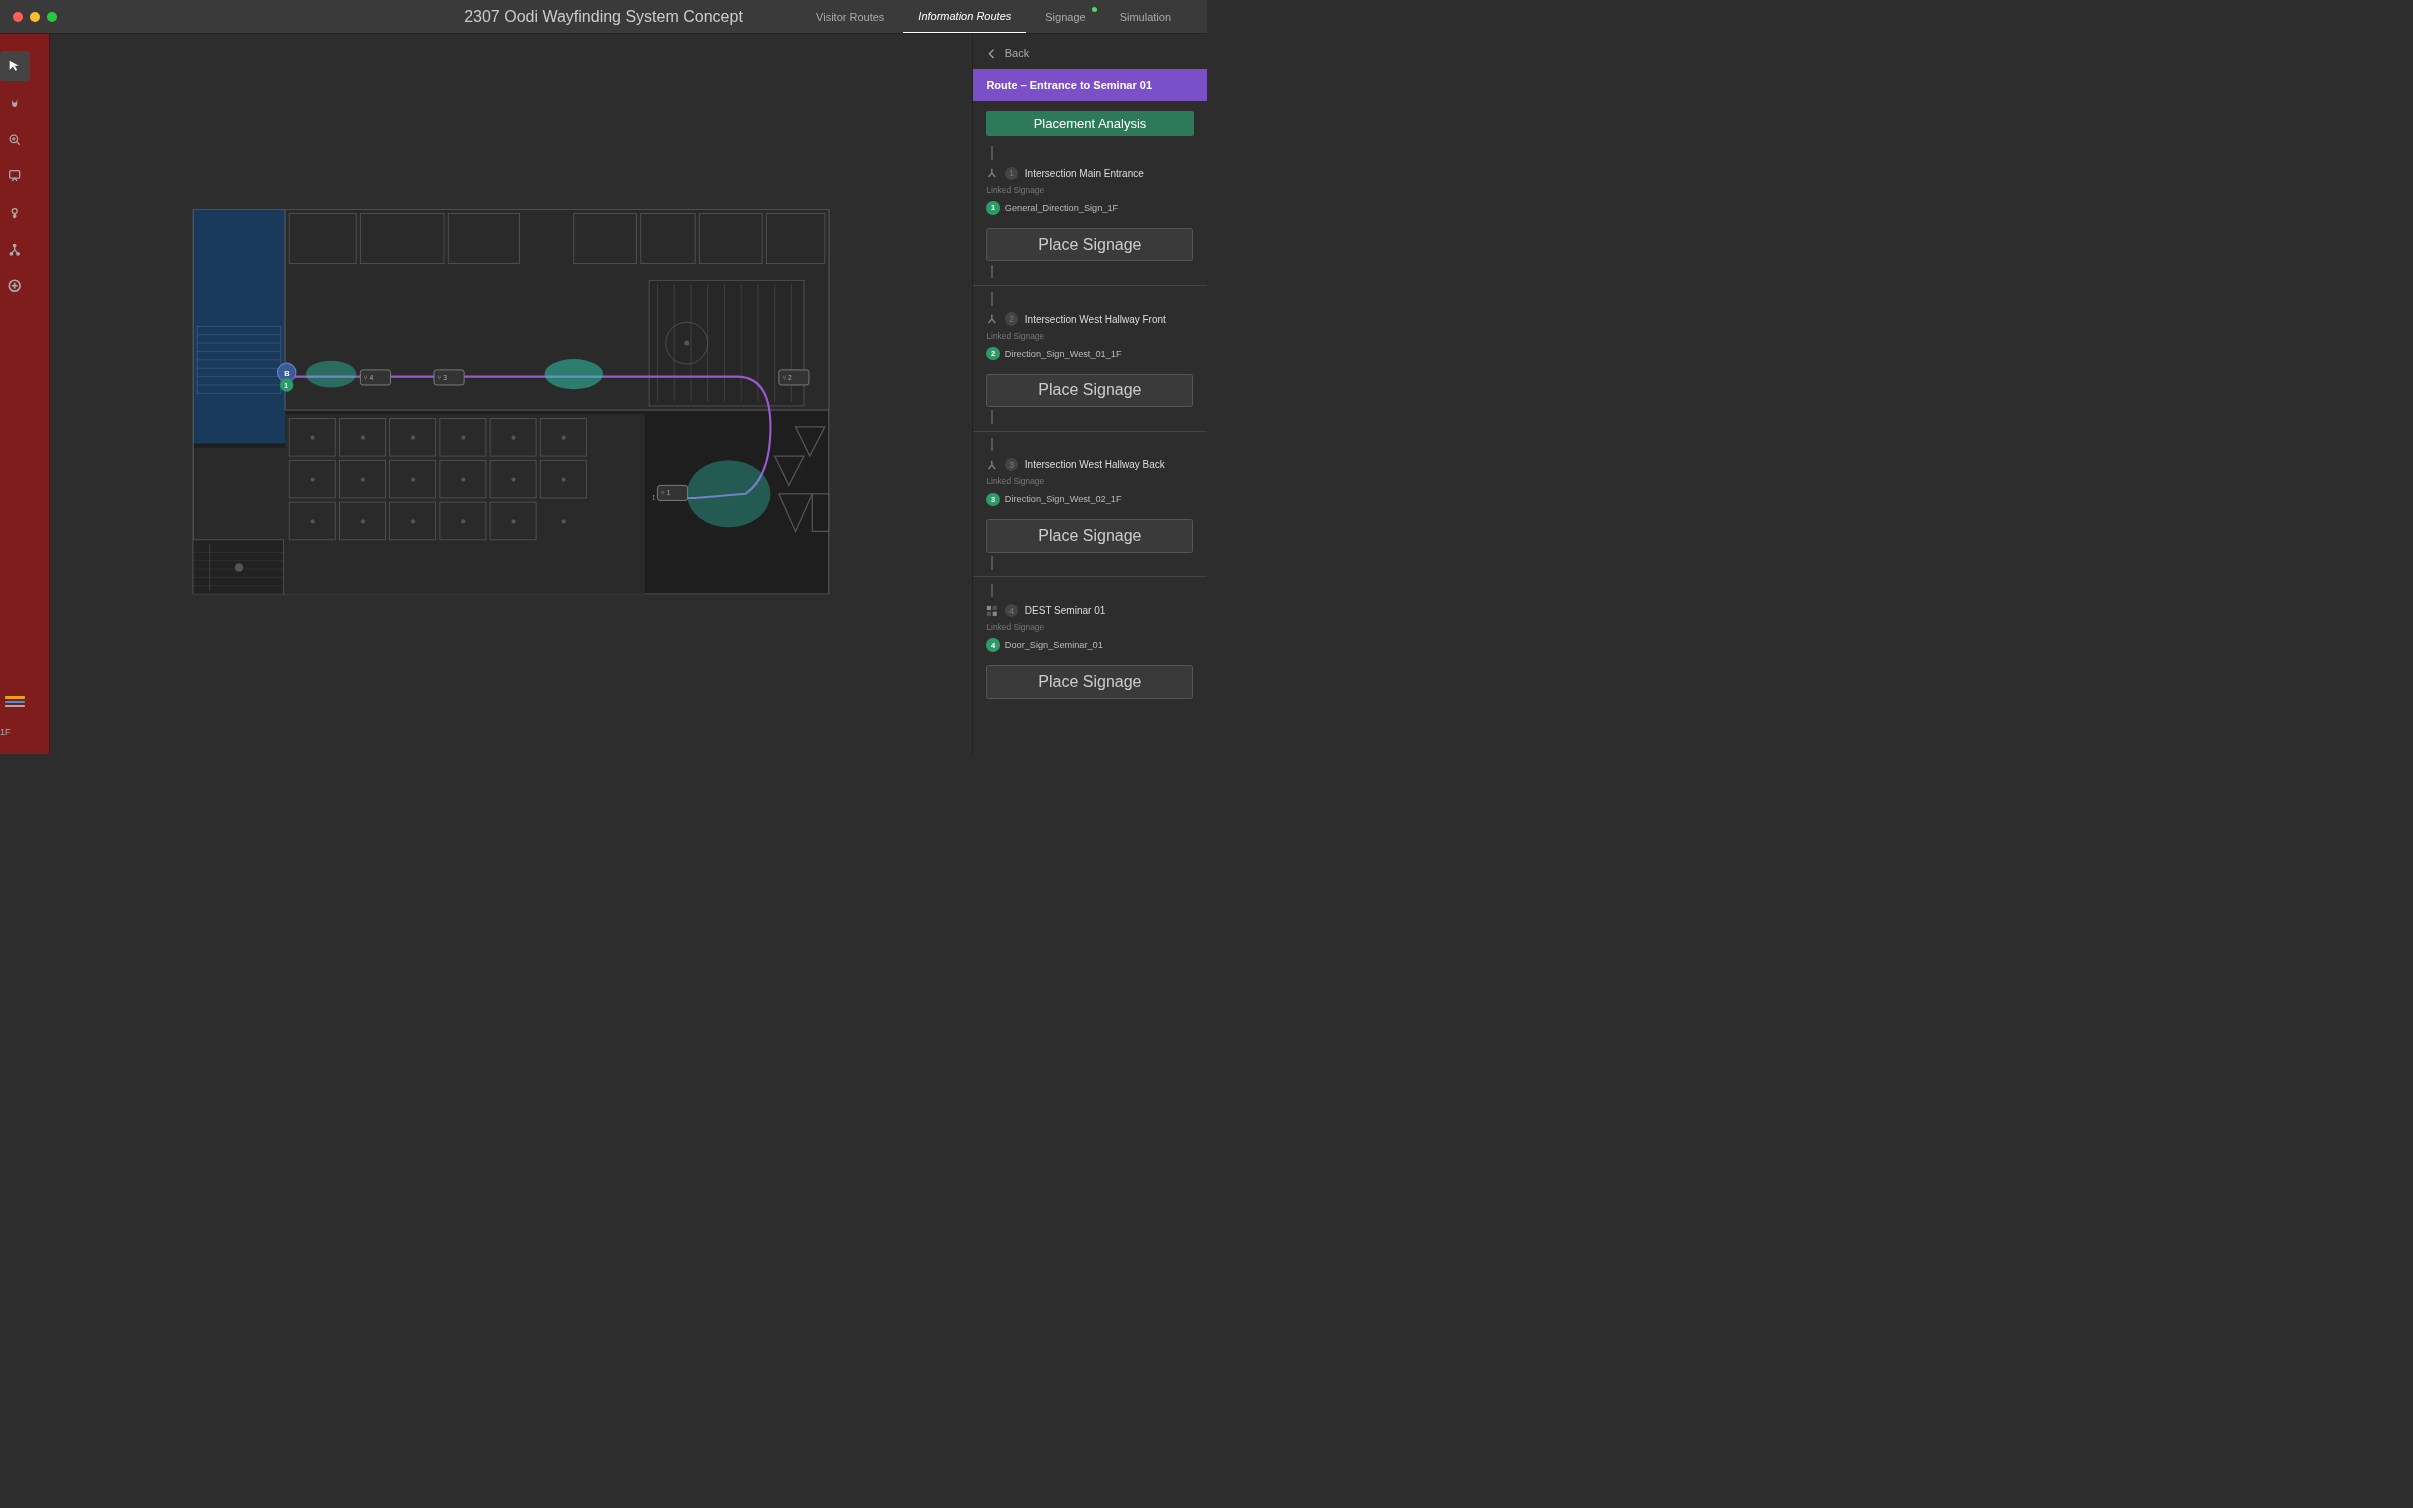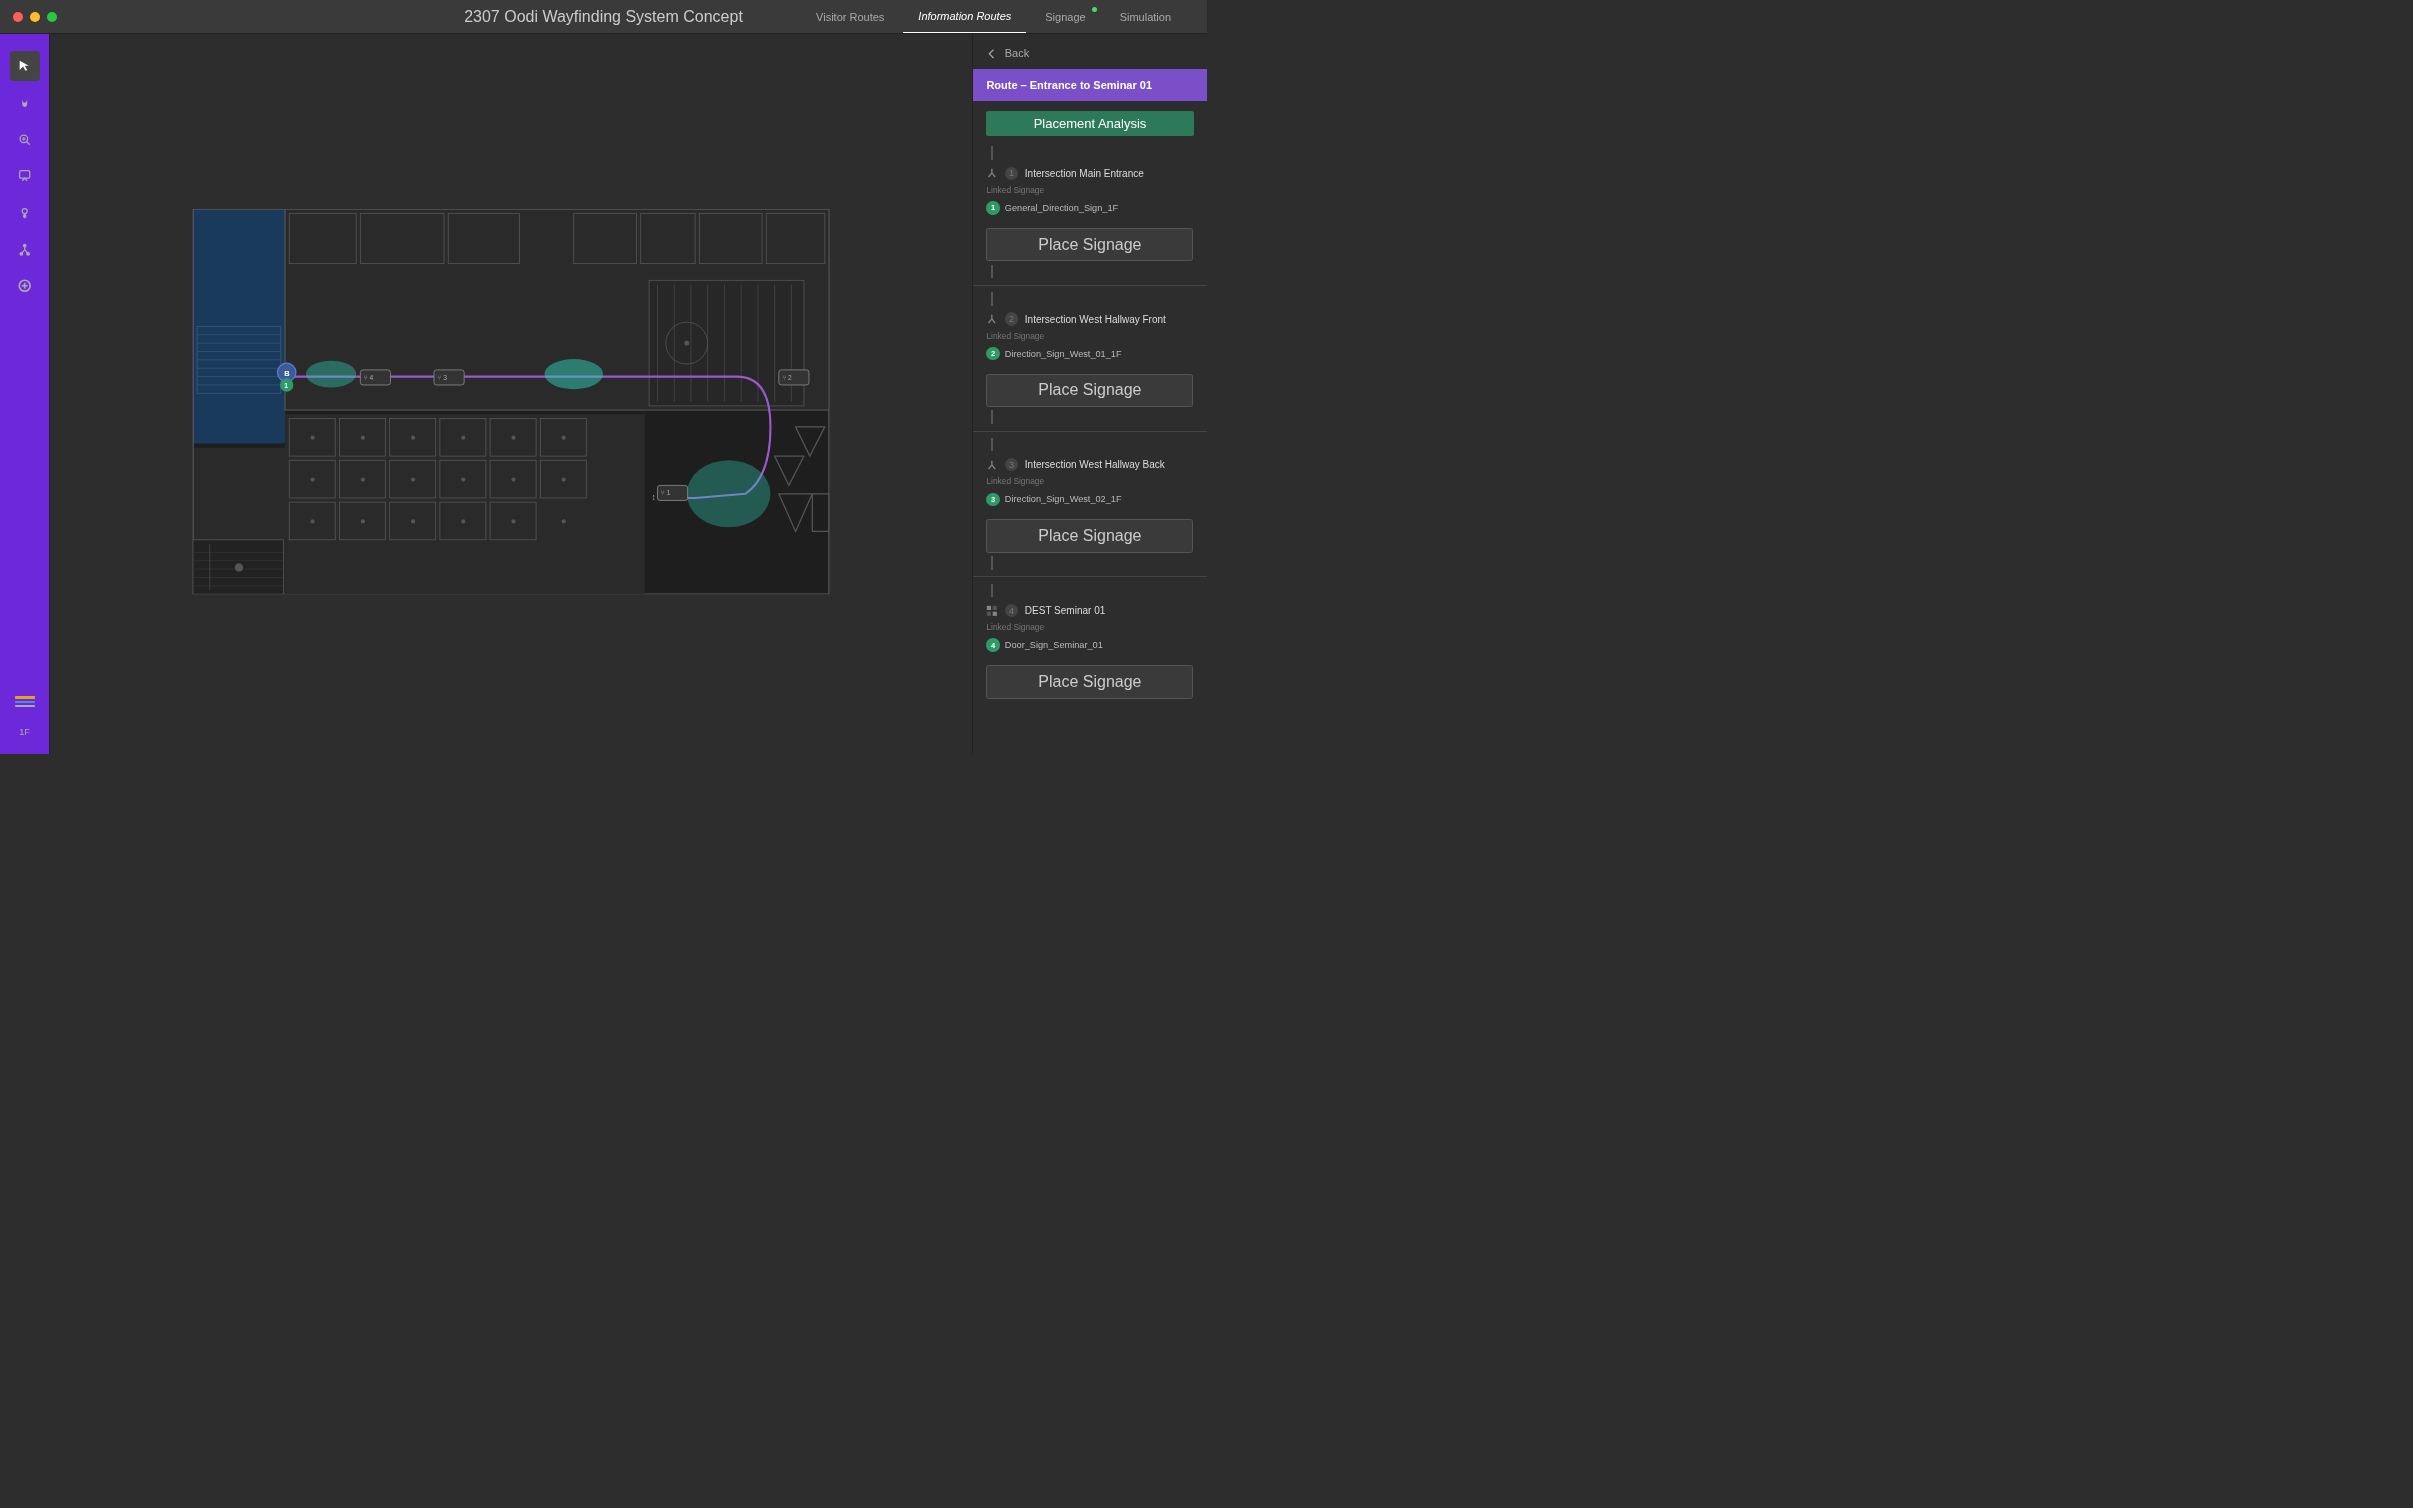--- a/index.html
+++ b/index.html
@@ -79,24 +79,23 @@
 
     
     .main-layout {
       display: flex;
       height: calc(754px - 34px);
     }
 
     
     .left-toolbar {
       width: 50px;
-      background: #6d28d9;
+      background: #7f1d1d;
       display: flex;
       flex-direction: column;
-      align-items: center;
       padding: 17px 0;
       gap: 6.7px;
       border-right: 0.8px solid #222;
     }
     .tool-btn {
       width: 30px;
       height: 30px;
       border-radius: 3.4px;
       display: flex;
       align-items: center;

